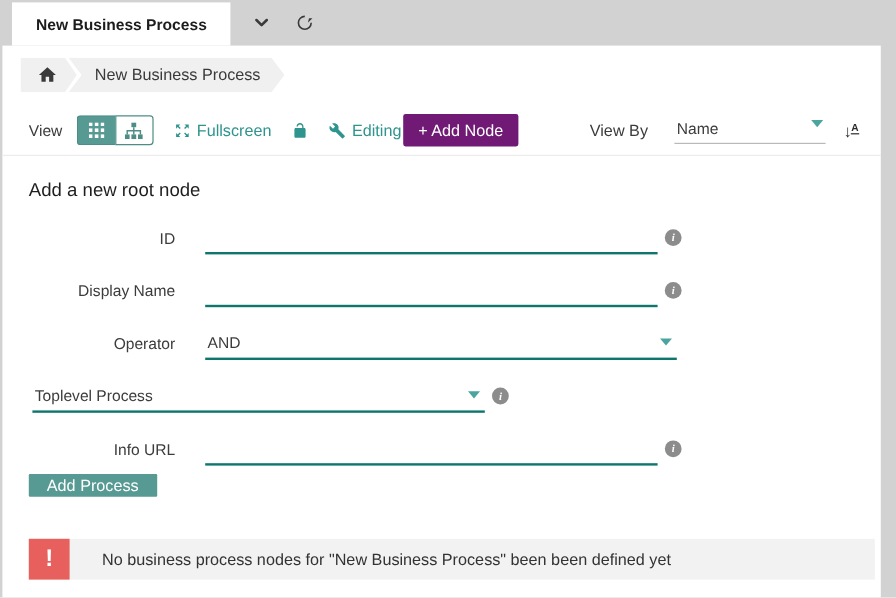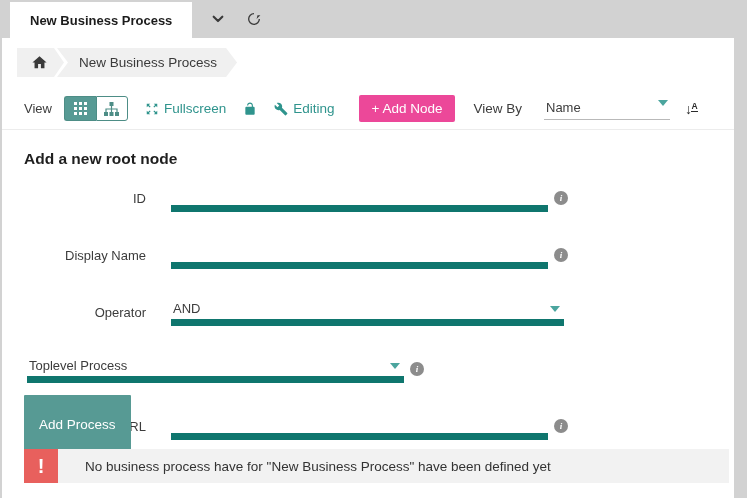--- a/index.html
+++ b/index.html
@@ -28,62 +28,62 @@
   .crumb-home {
     padding:0 16px 0 14px; z-index:2;
     clip-path:polygon(0 0, calc(100% - 10px) 0, 100% 50%, calc(100% - 10px) 100%, 0 100%);
   }
   .crumb-item {
     margin-left:-7px; padding:0 20px 0 22px; z-index:1;
     clip-path:polygon(0 0, calc(100% - 11px) 0, 100% 50%, calc(100% - 11px) 100%, 0 100%, 11px 50%);
   }
   .home-svg { width:17px; height:17px; fill:#3a3a3a; display:block; }
   
-  .toolbar { position:absolute; left:0; top:50px; width:732px; height:42px; display:flex; align-items:center; padding:0 36px 0 22px; border-bottom:1px solid #ececec; }
+  .toolbar { position:absolute; left:0; top:50px; width:732px; height:42px; display:flex; align-items:center; padding:0 18px 0 22px; border-bottom:1px solid #ececec; }
   .view-label { font-size:13px; color:#3c3c3c; }
   .toggle-group { display:flex; margin-left:12px; }
   .toggle-btn { width:32px; height:25px; display:flex; align-items:center; justify-content:center; border:1px solid #4d8d86; cursor:pointer; background:#fff; }
   .toggle-btn.selected { background:#579a94; }
   .toggle-btn.left  { border-radius:3px 0 0 3px; border-right:none; }
   .toggle-btn.right { border-radius:0 3px 3px 0; }
   .tool-link { display:flex; align-items:flex-end; margin-left:17px; color:#2f948d; font-size:13.5px; cursor:pointer; gap:5px; }
   .tool-link svg { display:block; }
   .add-node-btn {
-    margin-left:24px; background:#ec4899; color:#ffffff; font-size:13.5px;
+    margin-left:1px; background:#701a75; color:#ffffff; font-size:13.5px;
     padding:6px 13px; border:none; border-radius:2px; cursor:pointer;
     font-family:inherit;
   }
   .toolbar-spacer { flex:1; }
   .sortby-label { font-size:13.5px; color:#3c3c3c; }
   .sort-select { margin-left:22px; width:126px; border-bottom:1px solid #b9b9b9; display:flex; align-items:flex-start; justify-content:space-between; padding:3px 2px 4px 2px; cursor:pointer; }
   .sort-select-value { font-size:13px; color:#3c3c3c; }
   .caret-down { width:0; height:0; border-left:5px solid transparent; border-right:5px solid transparent; border-top:6px solid #4ba59e; }
   .sort-order { margin-left:15px; display:flex; align-items:flex-start; cursor:pointer; color:#2b2b2b; }
   .sort-order .arrow { font-size:14px; font-weight:bold; line-height:14px; }
   .sort-order .alpha { display:flex; flex-direction:column; align-items:center; margin-left:-1px; }
   .sort-order .alpha .a { font-size:8.5px; font-weight:bold; line-height:8px; }
   .sort-order .alpha .bar { width:7px; height:1.5px; background:#2b2b2b; margin-top:1px; }
   
-  .form-heading { position:absolute; left:22px; top:112px; font-size:15.5px; font-weight:bold; color:#1f1f1f; }
+  .form-heading { position:absolute; left:22px; top:112px; font-size:15.5px; font-weight:normal; color:#1f1f1f; }
   .form-area { position:absolute; left:0; top:146px; width:732px; }
-  .form-row { display:flex; align-items:center; height:28px; margin-bottom:29px; }
+  .form-row { display:flex; align-items:center; height:28px; margin-bottom:16px; }
   .form-label { width:144px; text-align:right; font-size:13px; color:#3c3c3c; flex:none; }
-  .input-wrap { margin-left:25px; width:377px; border-bottom:7px solid #0f766e; height:100%; display:flex; align-items:center; }
+  .input-wrap { margin-left:25px; width:377px; border-bottom:2px solid #0f766e; height:100%; display:flex; align-items:center; }
   .input-wrap.wide { width:393px; }
   .text-input { border:none; outline:none; width:100%; font-size:13px; font-family:inherit; color:#3c3c3c; background:transparent; padding:0 2px; }
   .select-value { flex:1; font-size:13px; color:#3c3c3c; padding-left:2px; }
   .select-caret { margin-right:4px; }
   .info-icon {
     width:14px; height:14px; border-radius:50%; background:#8c8c8c; color:#ffffff;
     font-size:9px; font-weight:bold; display:flex; align-items:center; justify-content:center;
     margin-left:6px; flex:none; cursor:pointer; font-family:"Liberation Serif","DejaVu Serif",serif; font-style:italic;
   }
   .add-process-btn {
     position:absolute; left:22px; top:357px; background:#579a94; color:#ffffff;
-    font-size:13.5px; padding:22px 15px; border:none; border-radius:1px; cursor:pointer;
+    font-size:13.5px; padding:2px 15px; border:none; border-radius:1px; cursor:pointer;
     font-family:inherit;
   }
   
   .warning-bar { position:absolute; left:22px; top:411px; width:705px; height:34px; background:#f2f2f2; display:flex; align-items:center; }
   .warning-icon { width:34px; height:34px; background:#e8605d; color:#ffffff; display:flex; align-items:center; justify-content:center; font-size:20px; font-weight:bold; flex:none; }
   .warning-text { margin-left:27px; font-size:13.5px; color:#333333; }
 </style>
 </head>
 <body>
 
@@ -230,16 +230,16 @@
       </div>
       <span class="info-icon">i</span>
     </div>
 
   </div>
 
   <button class="add-process-btn">Add Process</button>
 
   <div class="warning-bar">
     <div class="warning-icon">!</div>
-    <span class="warning-text">No business process have for "New Business Process" have been defined yet</span>
+    <span class="warning-text">No business process nodes for "New Business Process" been been defined yet</span>
   </div>
 
 </div>
 
 </body></html>

